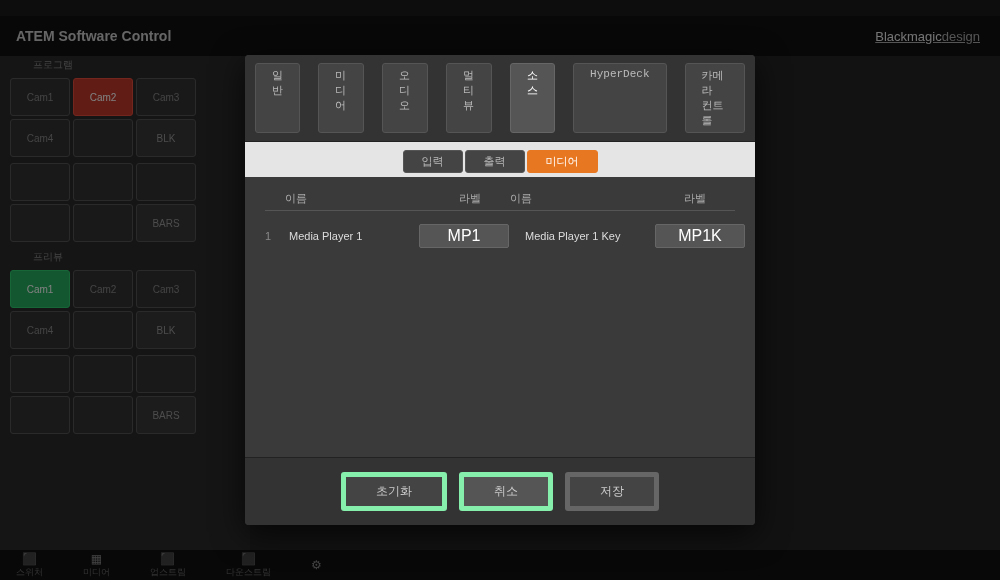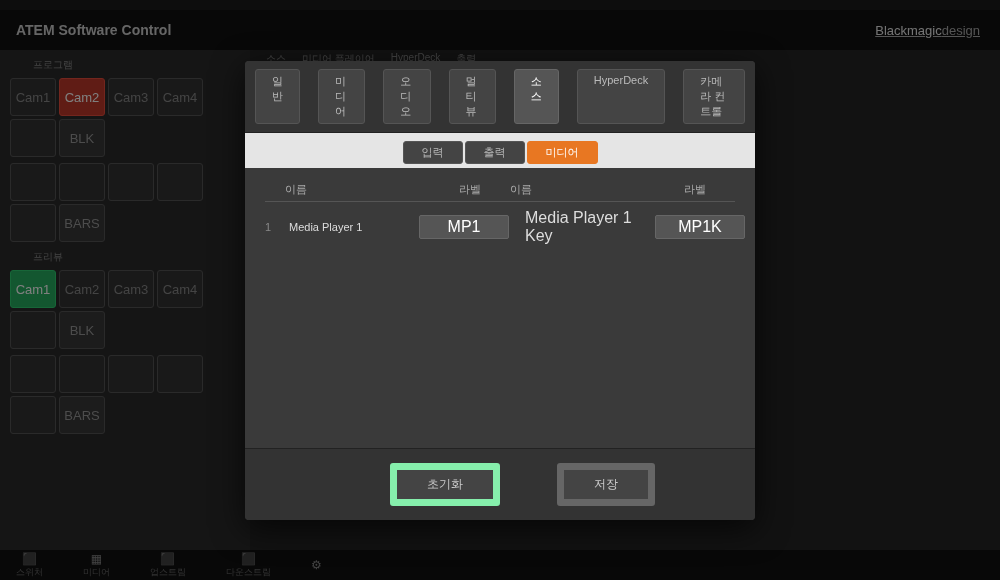--- a/index.html
+++ b/index.html
@@ -10,21 +10,21 @@
       font-family: 'Arial', sans-serif;
       font-size: 12px;
       color: #ccc;
       overflow: hidden;
       position: relative;
     }
 
     
     .top-bar {
       position: absolute;
-      top: 10px; left: 0; right: 0;
+      top: 16px; left: 0; right: 0;
       height: 40px;
       background: #111;
       display: flex;
       align-items: center;
       padding: 0 16px;
       z-index: 5;
     }
     .app-title {
       font-size: 14px;
       color: #ccc;
@@ -62,29 +62,29 @@
       margin-top: 8px;
       margin-left: 23px;
     }
     .cam-grid {
       display: flex;
       flex-wrap: wrap;
       gap: 3px;
       margin-bottom: 6px;
     }
     .cam-btn {
-      width: 46px;
+      width: 60px;
       height: 38px;
       background: #444;
       border: 1px solid #555;
       border-radius: 3px;
       display: flex;
       align-items: center;
       justify-content: center;
-      font-size: 13px;
+      font-size: 10px;
       color: #bbb;
       cursor: pointer;
     }
     .cam-btn.active-red {
       background: #c0392b;
       color: #fff;
       border-color: #e74c3c;
     }
     .cam-btn.active-green {
       background: #27ae60;
@@ -175,20 +175,21 @@
     }
 
     
     .modal-tabs {
       background: #333;
       display: flex;
       justify-content: center;
       gap: 18px;
       padding: 8px 10px;
       border-bottom: 1px solid #222;
+      font-family: Liberation Mono, monospace;
     }
     .modal-tab {
       padding: 4px 16px;
       font-size: 11px;
       color: #bbb;
       background: #444;
       border-radius: 3px;
       cursor: pointer;
       border: 1px solid #555;
     }
@@ -225,21 +226,21 @@
     .modal-table-area {
       padding: 10px 20px;
       min-height: 280px;
       background: #3a3a3a;
     }
     .modal-table-header {
       display: flex;
       align-items: center;
       padding: 4px 0;
       border-bottom: 1px solid #555;
-      margin-bottom: 2px;
+      margin-bottom: 8px;
     }
     .col-num { width: 20px; font-size: 10px; color: #888; }
     .col-name { flex: 1; font-size: 11px; color: #aaa; }
     .col-label { width: 80px; font-size: 11px; color: #aaa; text-align: center; }
     .col-name2 { flex: 1; font-size: 11px; color: #aaa; }
     .col-label2 { width: 80px; font-size: 11px; color: #aaa; text-align: center; }
 
     .modal-table-row {
       display: flex;
       align-items: center;
@@ -249,21 +250,21 @@
     .modal-table-row .col-num {
       color: #888;
       font-size: 11px;
     }
     .modal-table-row .col-name {
       color: #ddd;
       font-size: 11px;
     }
     .modal-table-row .col-name2 {
       color: #ddd;
-      font-size: 16px;
+      font-size: 11px;
       margin-left: 22px;
     }
     .label-input {
       width: 90px;
       background: #555;
       border: 1px solid #666;
       border-radius: 2px;
       color: #fff;
       font-size: 16px;
       padding: 2px 6px;
@@ -277,22 +278,21 @@
       justify-content: center;
       gap: 12px;
       padding: 14px;
       border-top: 1px solid #222;
     }
     .modal-btn {
       padding: 6px 30px;
       font-size: 12px;
       border-radius: 3px;
       cursor: pointer;
-      border: 7px solid #86efac;
-      margin-left: 45px;
+      border: 5px solid #86efac;
     }
     .modal-btn.default {
       background: #444;
       color: #ccc;
     }
     .modal-btn.cancel {
       background: #555;
       color: #ccc;
     }
     .modal-btn.save {
@@ -423,16 +423,17 @@
         </span>
         <span class="col-name2">Media Player 1 Key</span>
         <span class="col-label2">
           <input class="label-input" value="MP1K" style="">
         </span>
       </div>
     </div>
 
     <div class="modal-footer">
       <button class="modal-btn default">초기화</button>
+      <button class="modal-btn cancel">취소</button>
       <button class="modal-btn save">저장</button>
     </div>
   </div>
 </div>
 
 </body></html>

